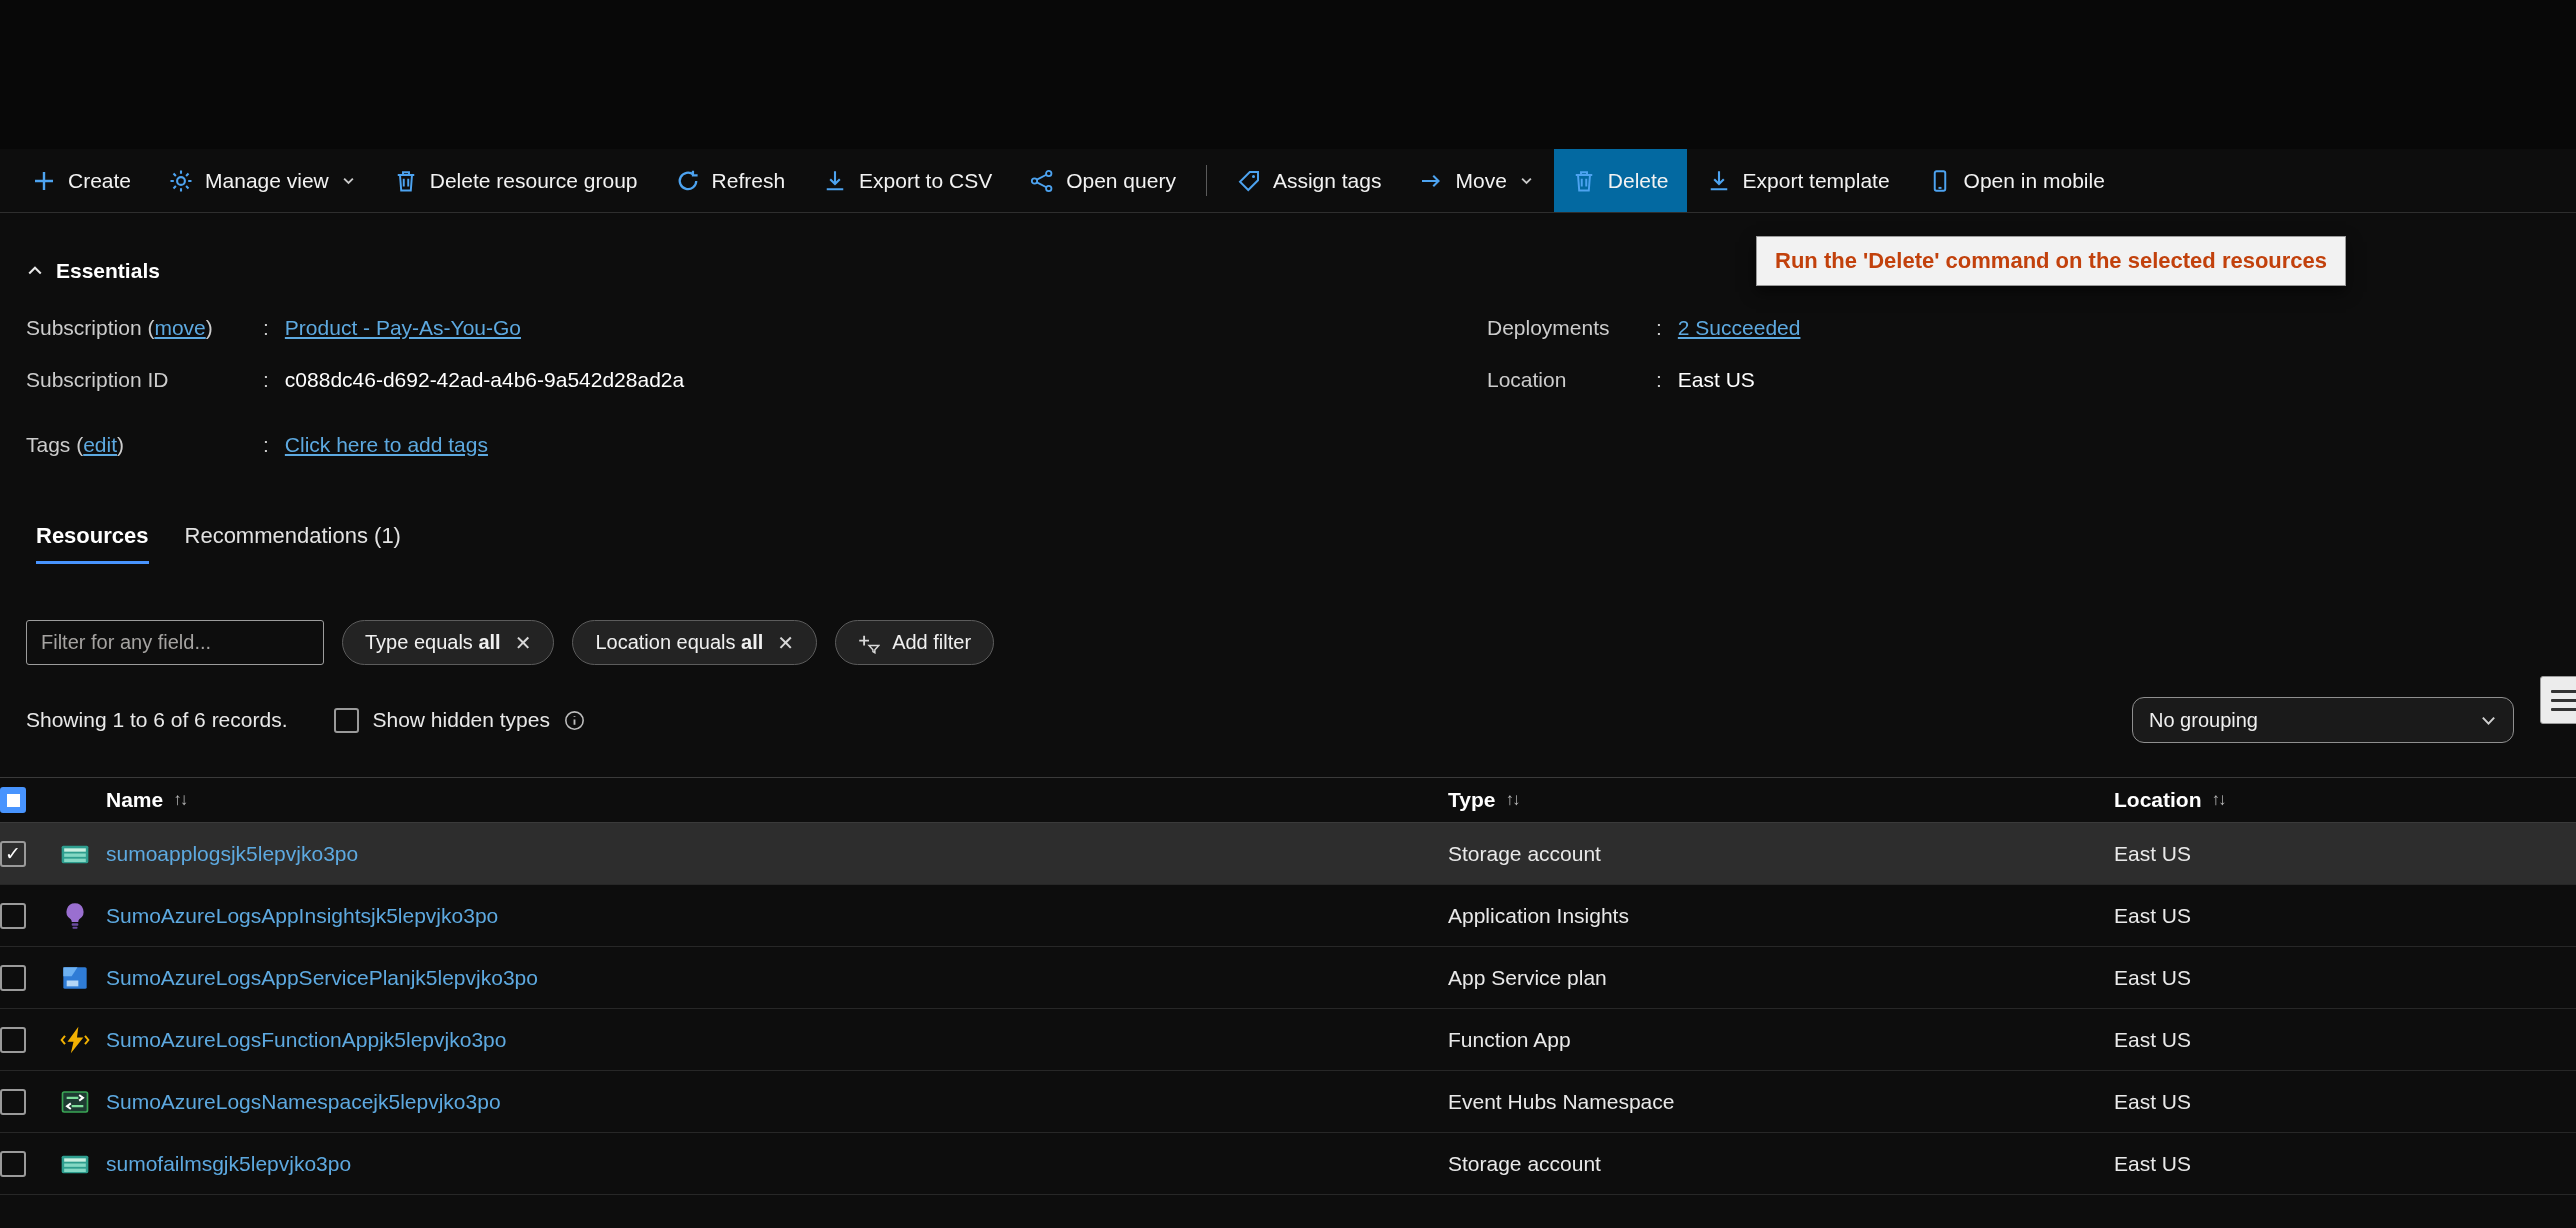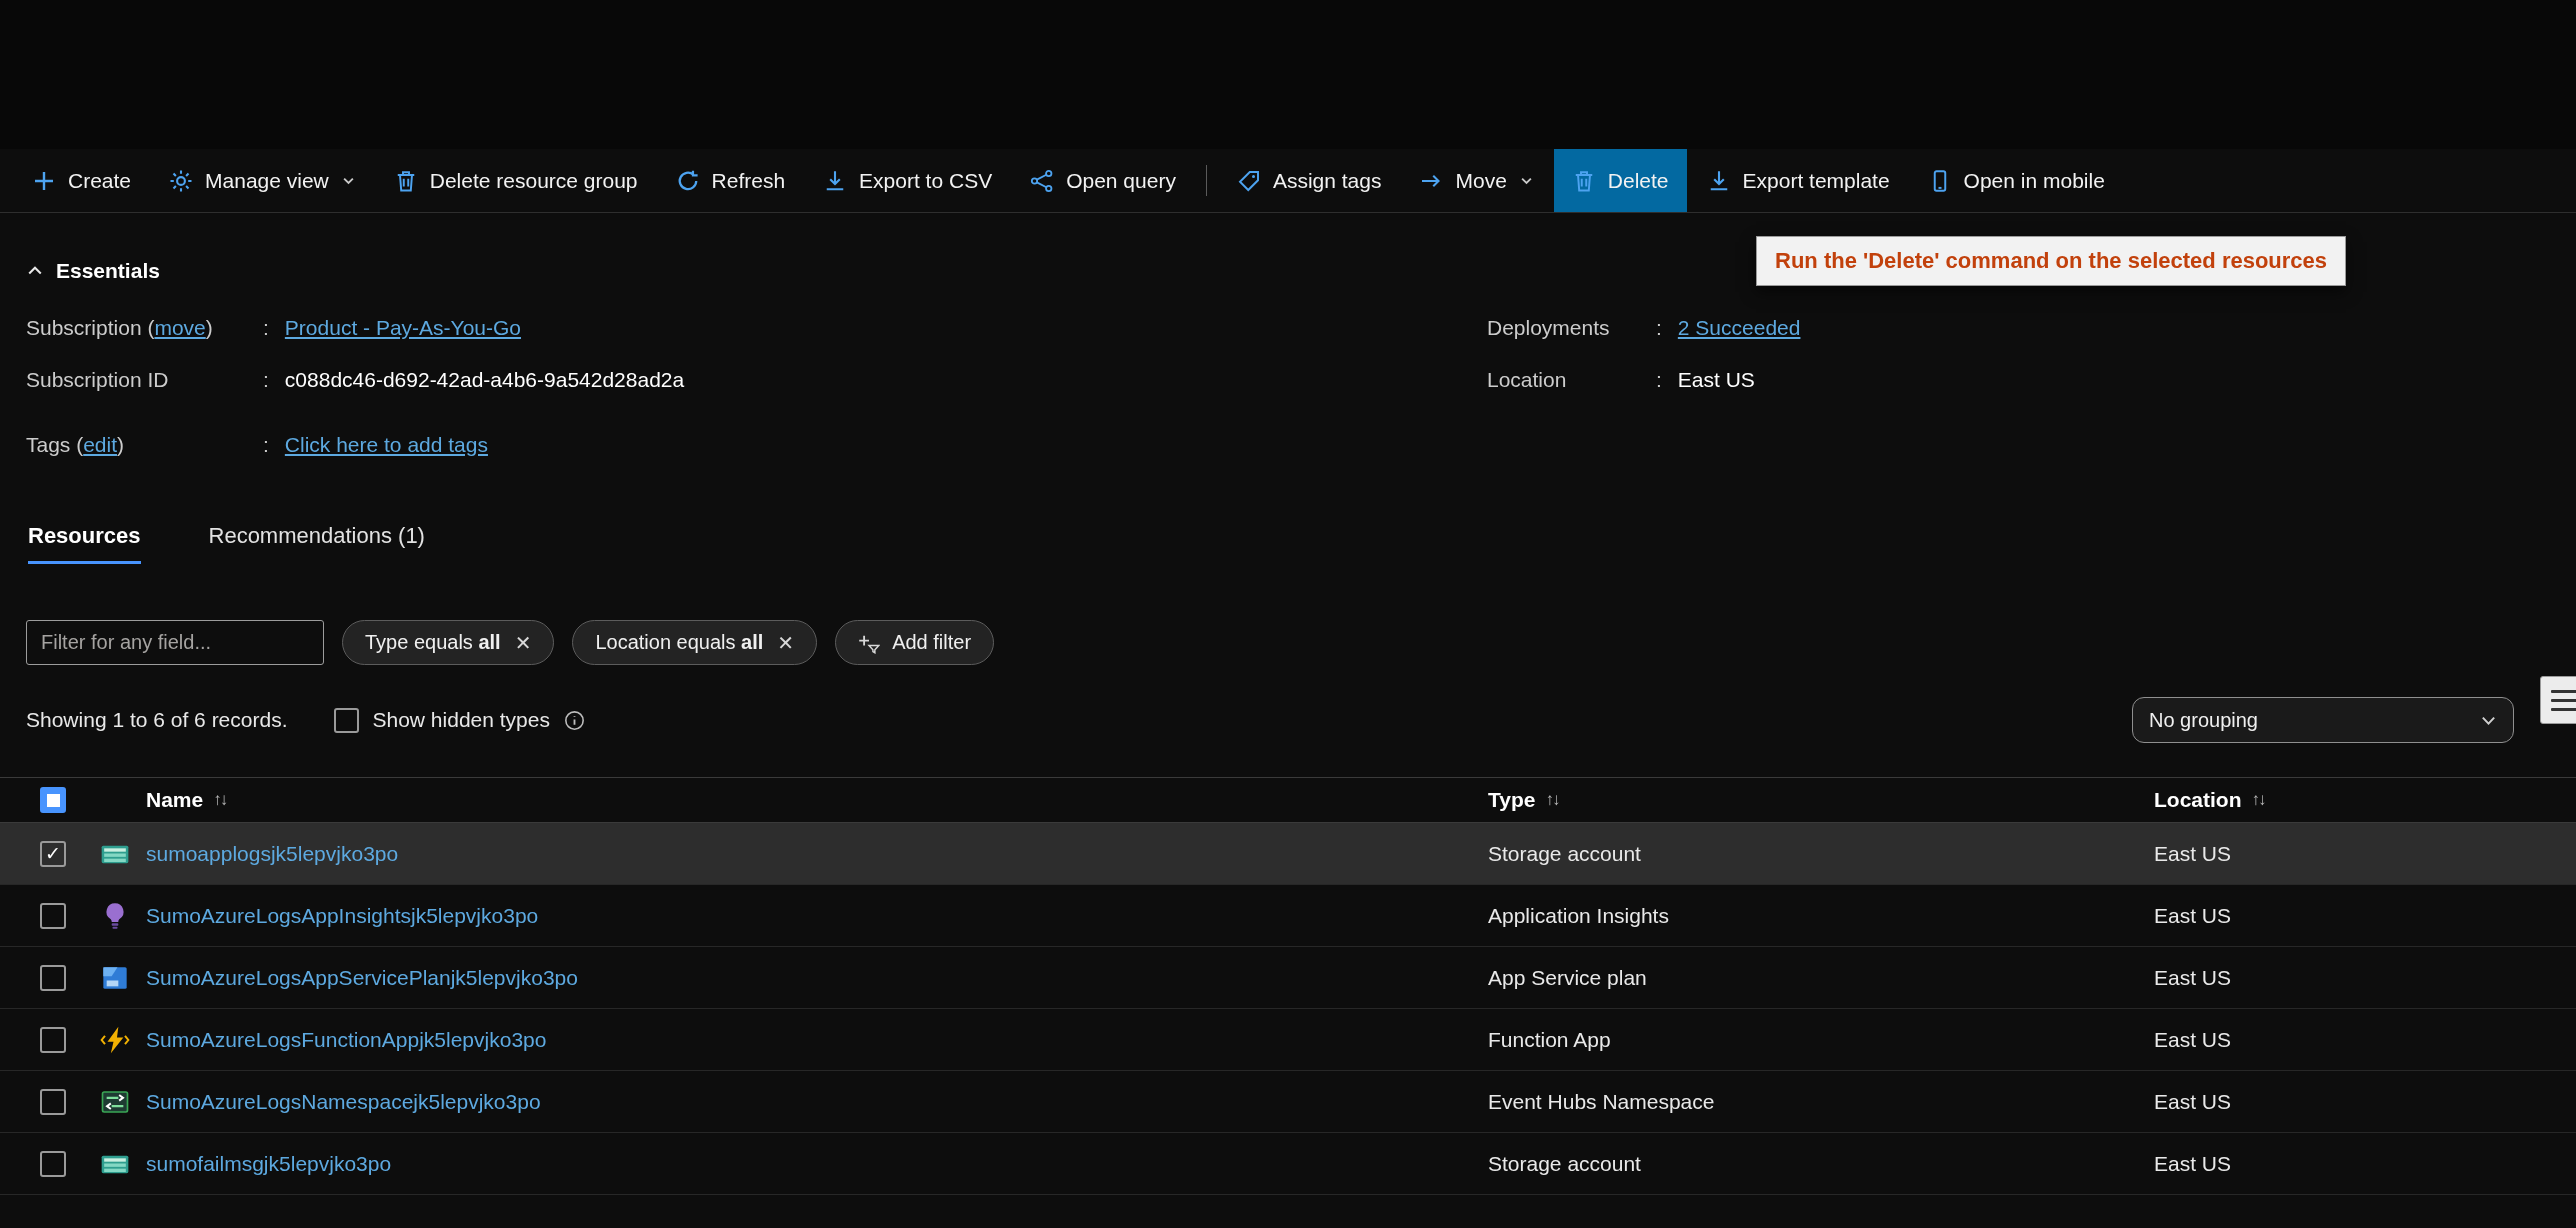--- a/index.html
+++ b/index.html
@@ -50,21 +50,21 @@
   .ess-col-left { width:1461px; }
   .ess-row { display:flex; align-items:center; height:52px; font-size:21px; }
   .ess-row.tags-row { margin-top:13px; }
   .ess-label { width:237px; color:#cccccc; flex:0 0 auto; }
   .ess-label-r { width:169px; color:#cccccc; flex:0 0 auto; }
   .colon { color:#cccccc; margin-right:16px; }
   .ess-value { color:#ffffff; }
   .link { color:#5da9e0; text-decoration:underline; cursor:pointer; }
 
   
-  .tabs { display:flex; gap:68px; padding-left:28px; margin-top:52px; font-size:22px; }
+  .tabs { display:flex; gap:36px; padding-left:36px; margin-top:52px; font-size:22px; }
   .tab { padding-bottom:12px; cursor:pointer; }
   .tab.active { font-weight:700; border-bottom:3px solid #4894fe; }
   .tab.inactive { color:#e2e2e2; }
 
   
   .filter-row { display:flex; align-items:center; gap:18px; padding-left:26px; margin-top:56px; }
   .filter-input {
     width:298px; height:45px; background:transparent;
     border:1px solid #9c9c9c; border-radius:3px;
     color:#e0e0e0; font-size:20px; padding:0 14px;
@@ -101,21 +101,21 @@
     display:flex; flex-direction:column; justify-content:center; gap:6px;
     padding:0 10px; cursor:pointer;
   }
   .view-btn i { display:block; height:3px; background:#333; border-radius:1px; }
 
   
   .table { margin-top:34px; }
   .t-grid {
     display:grid;
     grid-template-columns:60px 46px 1342px 666px 1fr;
-    align-items:center; padding-left:40px;
+    align-items:center; 
   }
   .t-head {
     height:46px; border-top:1px solid #3a3a3a; border-bottom:1px solid #3a3a3a;
     font-size:21px; font-weight:700;
   }
   .t-head .hcell { display:flex; align-items:center; }
   .sort { font-size:17px; color:#b8b8b8; letter-spacing:-2px; margin-left:10px; font-weight:400; }
   .t-row { height:62px; border-bottom:1px solid #272727; font-size:21px; }
   .t-row.selected { background:#2d2d2d; }
   .cell-type, .cell-loc { color:#e9e9e9; }

